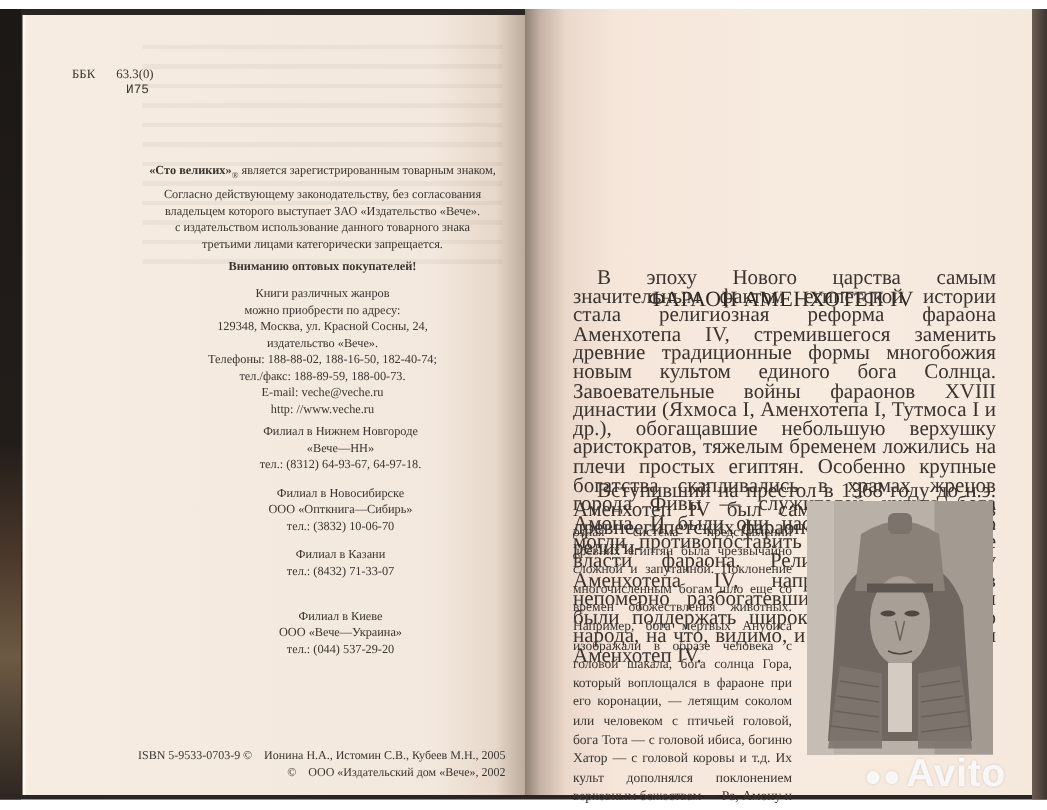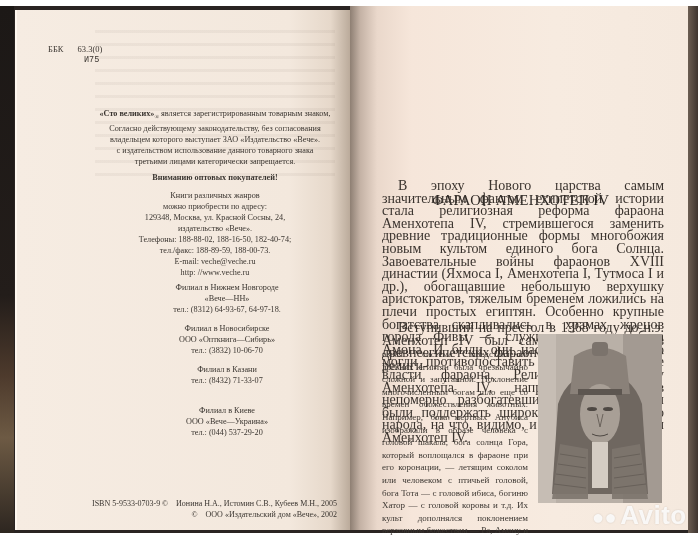--- a/index.html
+++ b/index.html
@@ -62,21 +62,21 @@
     .p1 { top: 180px; }
     .p2-wide { top: 322px; }
     .narrow { position: absolute; left: 382px; top: 348px; width: 146px; font-size: 9px; line-height: 12.6px; text-align: justify; }
     .photo {
       position: absolute; left: 538px; top: 334px; width: 124px; height: 169px;
       background: linear-gradient(160deg, #cfc6bc 0%, #b8afa6 40%, #8e857d 100%);
       overflow: hidden;
     }
     .photo svg { display: block; }
     .watermark {
-      position: absolute; left: 592px; top: 500px; font-family: "Liberation Sans", sans-serif;
+      position: absolute; left: 576px; top: 500px; font-family: "Liberation Sans", sans-serif;
       font-size: 26px; font-weight: bold; color: rgba(255,255,255,0.85);
       letter-spacing: 0.5px; text-shadow: 0 0 2px rgba(0,0,0,0.15);
     }
     .watermark .dots { font-size: 20px; margin-right: 3px; }
   </style>
 </head>
 <body>
 
 <div class="book"></div>
 <div class="cover-strip"></div>

